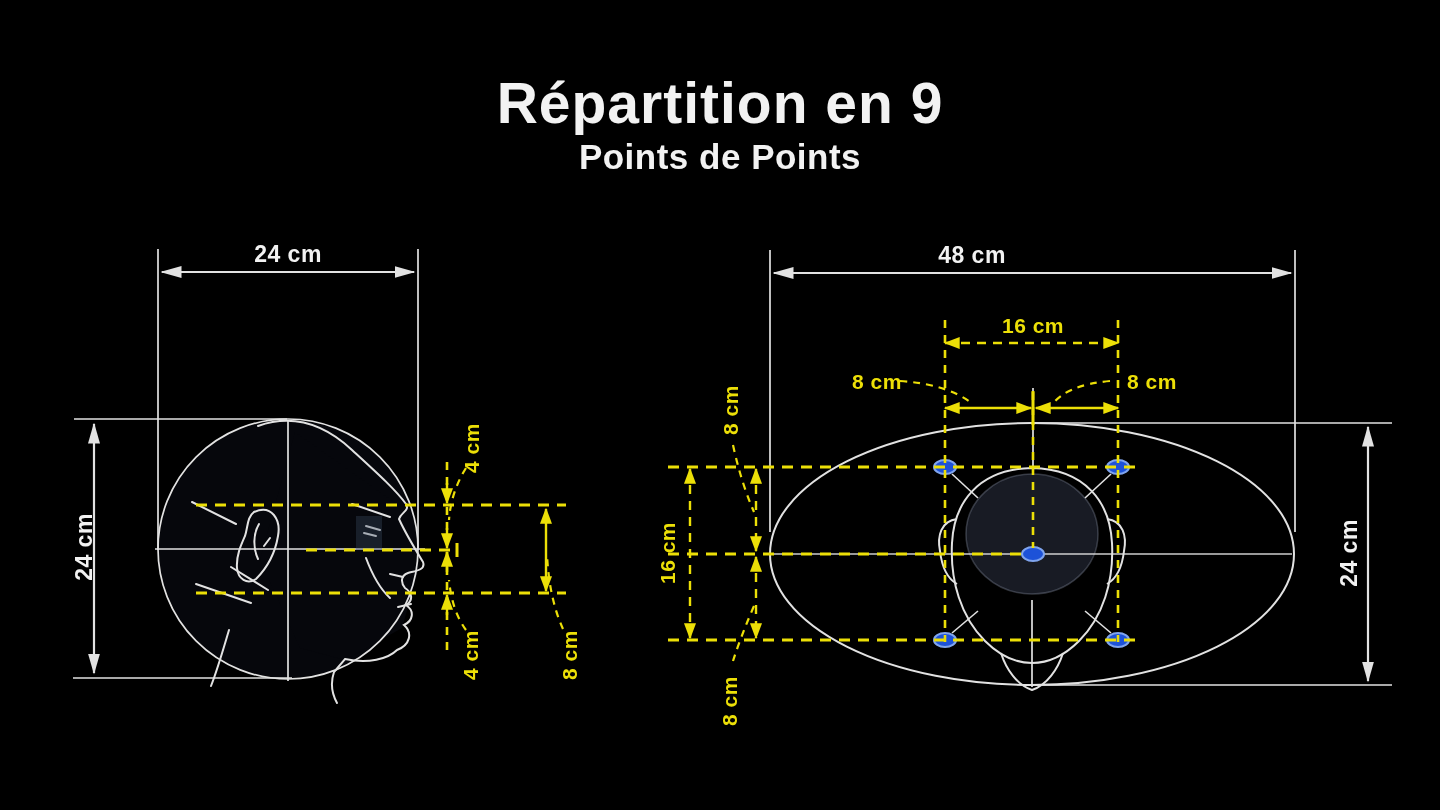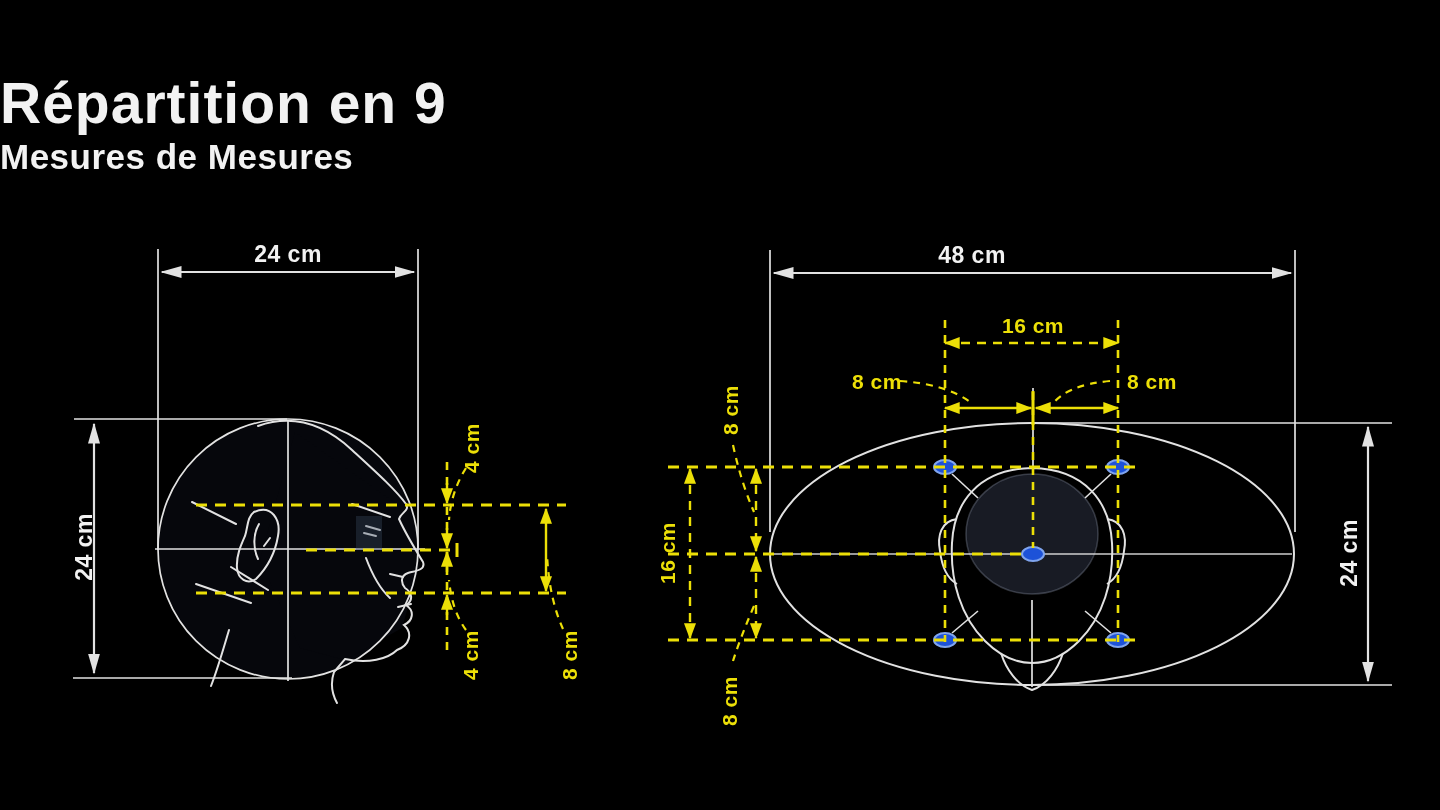--- a/index.html
+++ b/index.html
@@ -2,21 +2,21 @@
 <html style="--background: #000000; --line: #e2e2e2; --accent: #ecdf07; --point_fill: #1d52d8; --point_rim: #7fa4ee; --text: #f2f2f2;"><head>
 <meta charset="utf-8">
 <style>
   :root{
     --background:#000000; --line:#e2e2e2; --accent:#ecdf07;
     --point_fill:#1d52d8; --point_rim:#7fa4ee; --text:#f2f2f2;
   }
   html,body{margin:0;padding:0;background:var(--background);}
   .stage{position:relative;width:1440px;height:810px;background:var(--background);
          overflow:hidden;font-family:"Liberation Sans","DejaVu Sans",sans-serif;}
-  .title-wrap{position:absolute;top:74px;left:0;width:100%;text-align:left;color:var(--text);}
+  .title-wrap{position:absolute;top:74px;left:0;width:100%;text-align:center;color:var(--text);}
   .title-main{font-size:57px;font-weight:700;letter-spacing:1px;line-height:1.04;}
   .title-sub{font-size:35px;font-weight:700;letter-spacing:0.5px;margin-top:4px;}
   svg{position:absolute;top:0;left:0;}
   .w{stroke:var(--line);fill:none;}
   .y{stroke:var(--accent);fill:none;}
   .mw{fill:var(--line);}
   .my{fill:var(--accent);}
   .lbl{position:absolute;transform:translate(-50%,-50%);white-space:nowrap;
        font-size:21px;font-weight:700;letter-spacing:0.5px;}
   .lbl.rot{transform:translate(-50%,-50%) rotate(-90deg);}
@@ -24,21 +24,21 @@
   .yellow{color:var(--accent);}
   .lbl.big{font-size:23px;}
 </style>
 </head>
 <body>
 
 <div class="stage">
 
   <div class="title-wrap">
     <div class="title-main">Répartition en 9</div>
-    <div class="title-sub">Mesures de Mesures</div>
+    <div class="title-sub">Points de Points</div>
   </div>
 
   <svg width="1440" height="810" viewBox="0 0 1440 810">
     <defs>
       <marker id="aw" viewBox="0 0 14 8" refX="13" refY="4" markerWidth="21" markerHeight="12" orient="auto-start-reverse" markerUnits="userSpaceOnUse">
         <path d="M0,0 L14,4 L0,8 z" class="mw"></path>
       </marker>
       <marker id="ay" viewBox="0 0 12 9" refX="11" refY="4.5" markerWidth="16" markerHeight="13" orient="auto-start-reverse" markerUnits="userSpaceOnUse">
         <path d="M0,0 L12,4.5 L0,9 z" class="my"></path>
       </marker>

